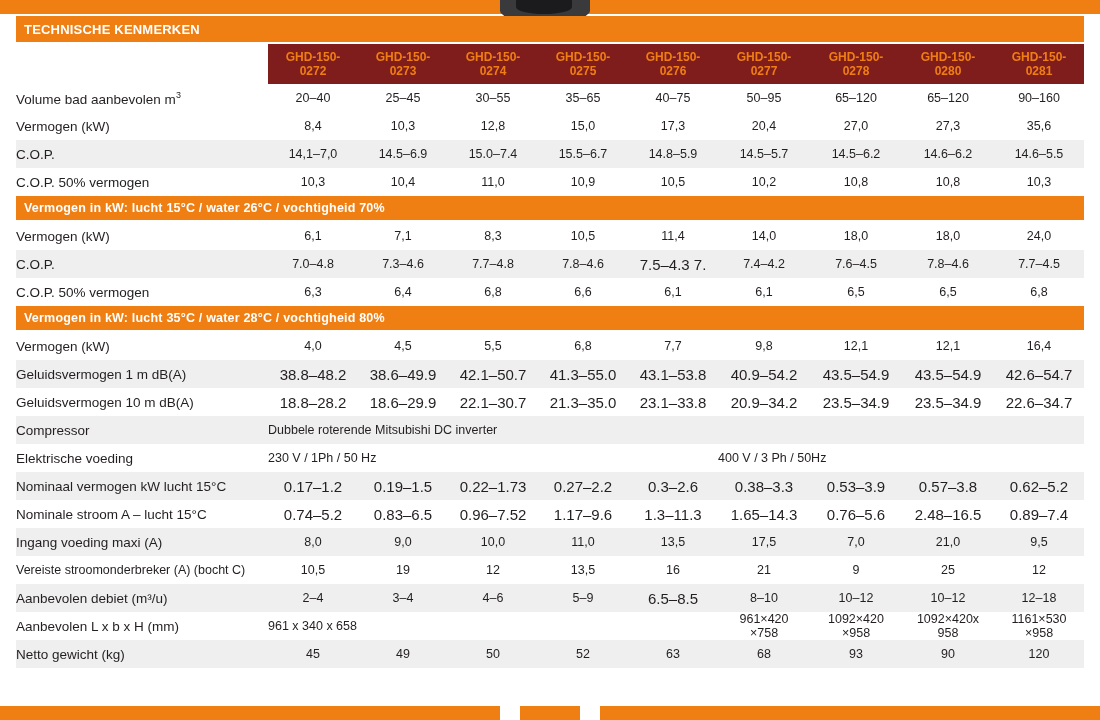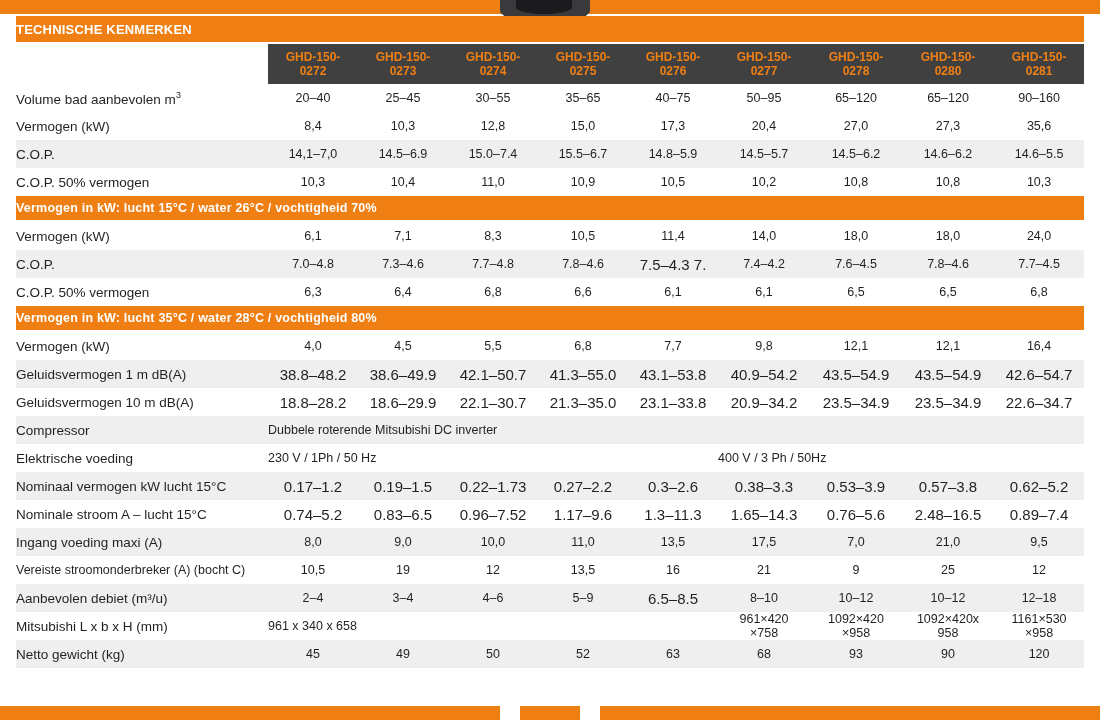--- a/index.html
+++ b/index.html
@@ -63,21 +63,21 @@
   }
 
   
   tr.section td {
     background: #f07f13;
     color: #ffffff;
     font-weight: bold;
     font-size: 12.5px;
     letter-spacing: .2px;
     height: 24px;
-    padding-left: 0;
+    padding-left: 8px;
     border-bottom: 2px solid #ffffff;
   }
   tr.section.first td {
     font-size: 13px;
     height: 26px;
   }
 
   
   td.label {
     width: 252px;
@@ -106,21 +106,21 @@
     background: #ffffff;
   }
   
   tr.models td {
     color: #f07f13;
     font-weight: bold;
     font-size: 12px;
     text-align: center;
     height: 40px;
     line-height: 14px;
-    background: #404040;
+    background: #7f1d1d;
   }
   tr.models td.label {
     background: #ffffff;
   }
   .sup {
     font-size: 9px;
     vertical-align: super;
   }
   td.span-center {
     text-align: left;
@@ -427,21 +427,21 @@
       <td class="val">4–6</td>
       <td class="val">5–9</td>
       <td class="val sm">6.5–8.5</td>
       <td class="val">8–10</td>
       <td class="val">10–12</td>
       <td class="val">10–12</td>
       <td class="val">12–18</td>
     </tr>
 
     <tr class="plain">
-      <td class="label">Mitsubishi L x b x H (mm)</td>
+      <td class="label">Aanbevolen L x b x H (mm)</td>
       <td class="span-center" colspan="5">961 x 340 x 658</td>
       <td class="val two-line">
         <span>961×420</span><br>
         <span>×758</span>
       </td>
       <td class="val two-line">
         <span>1092×420</span><br>
         <span>×958</span>
       </td>
       <td class="val two-line">

